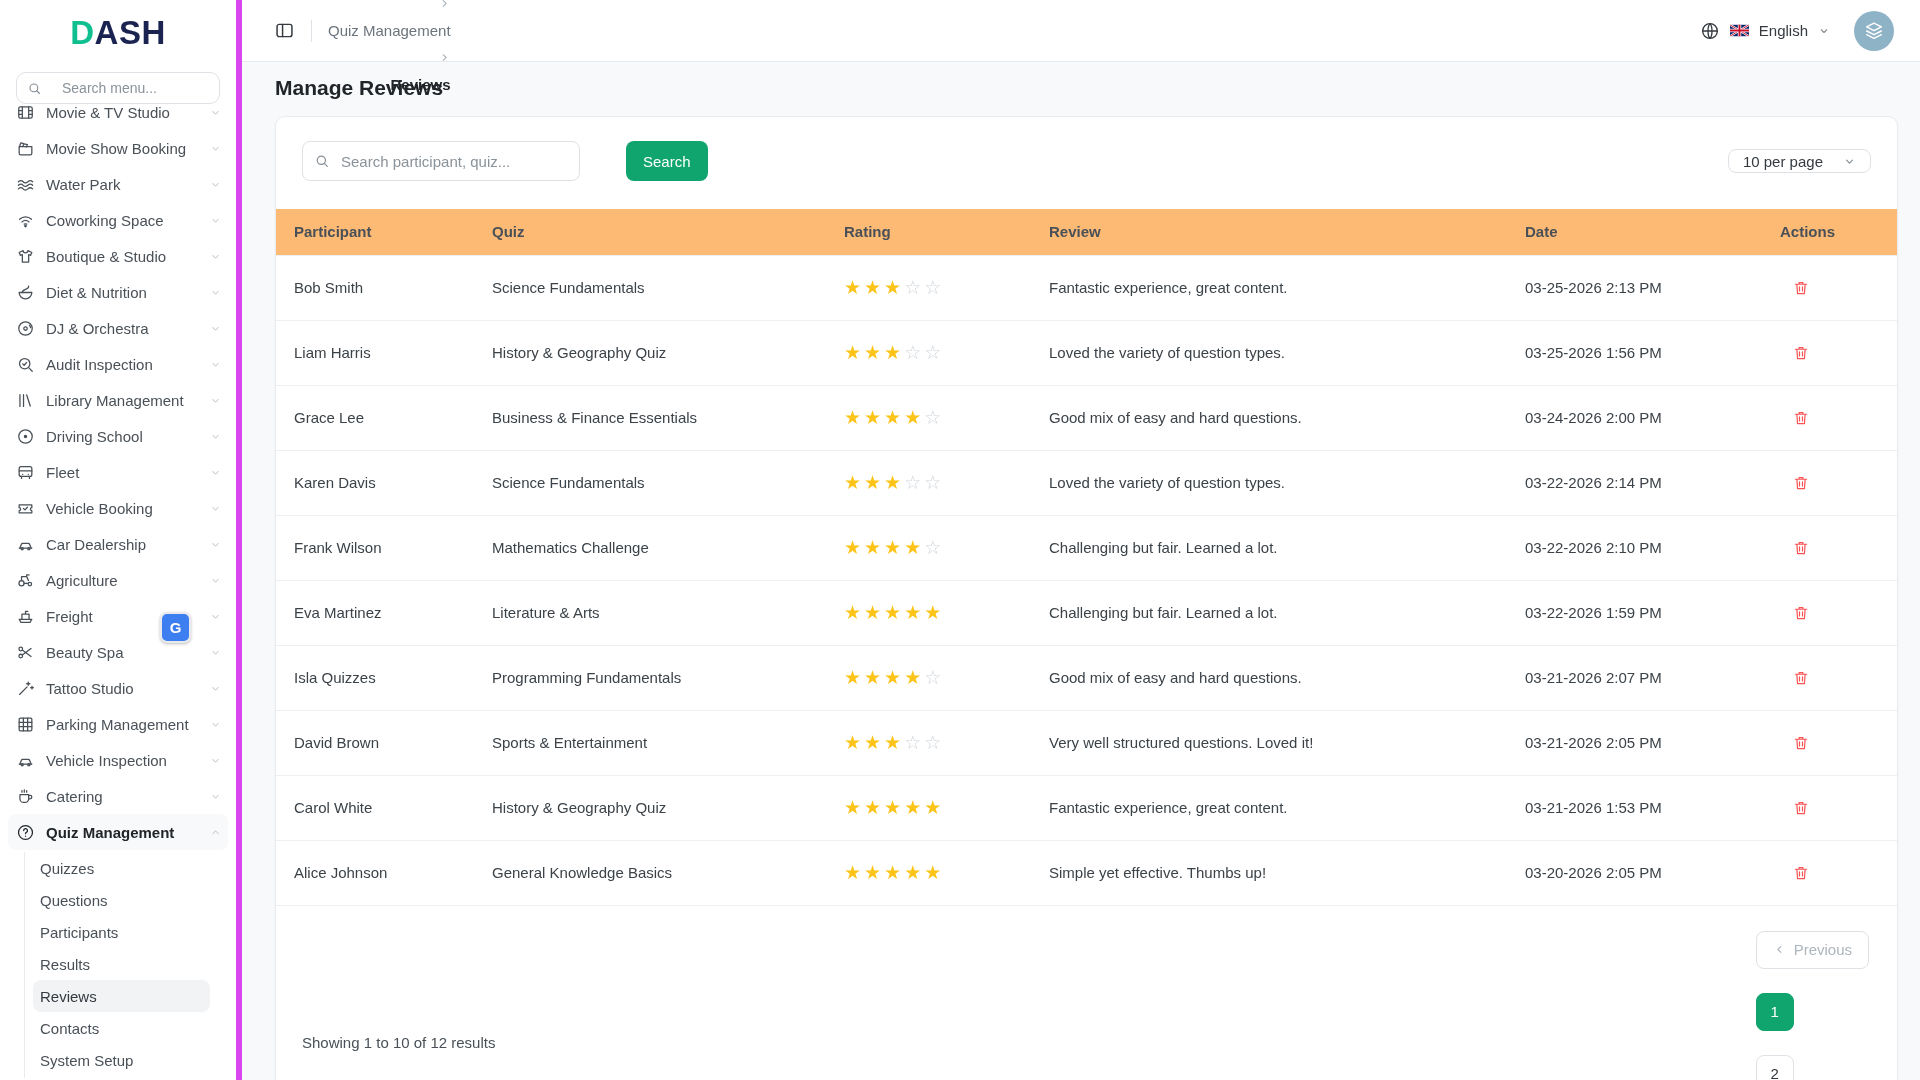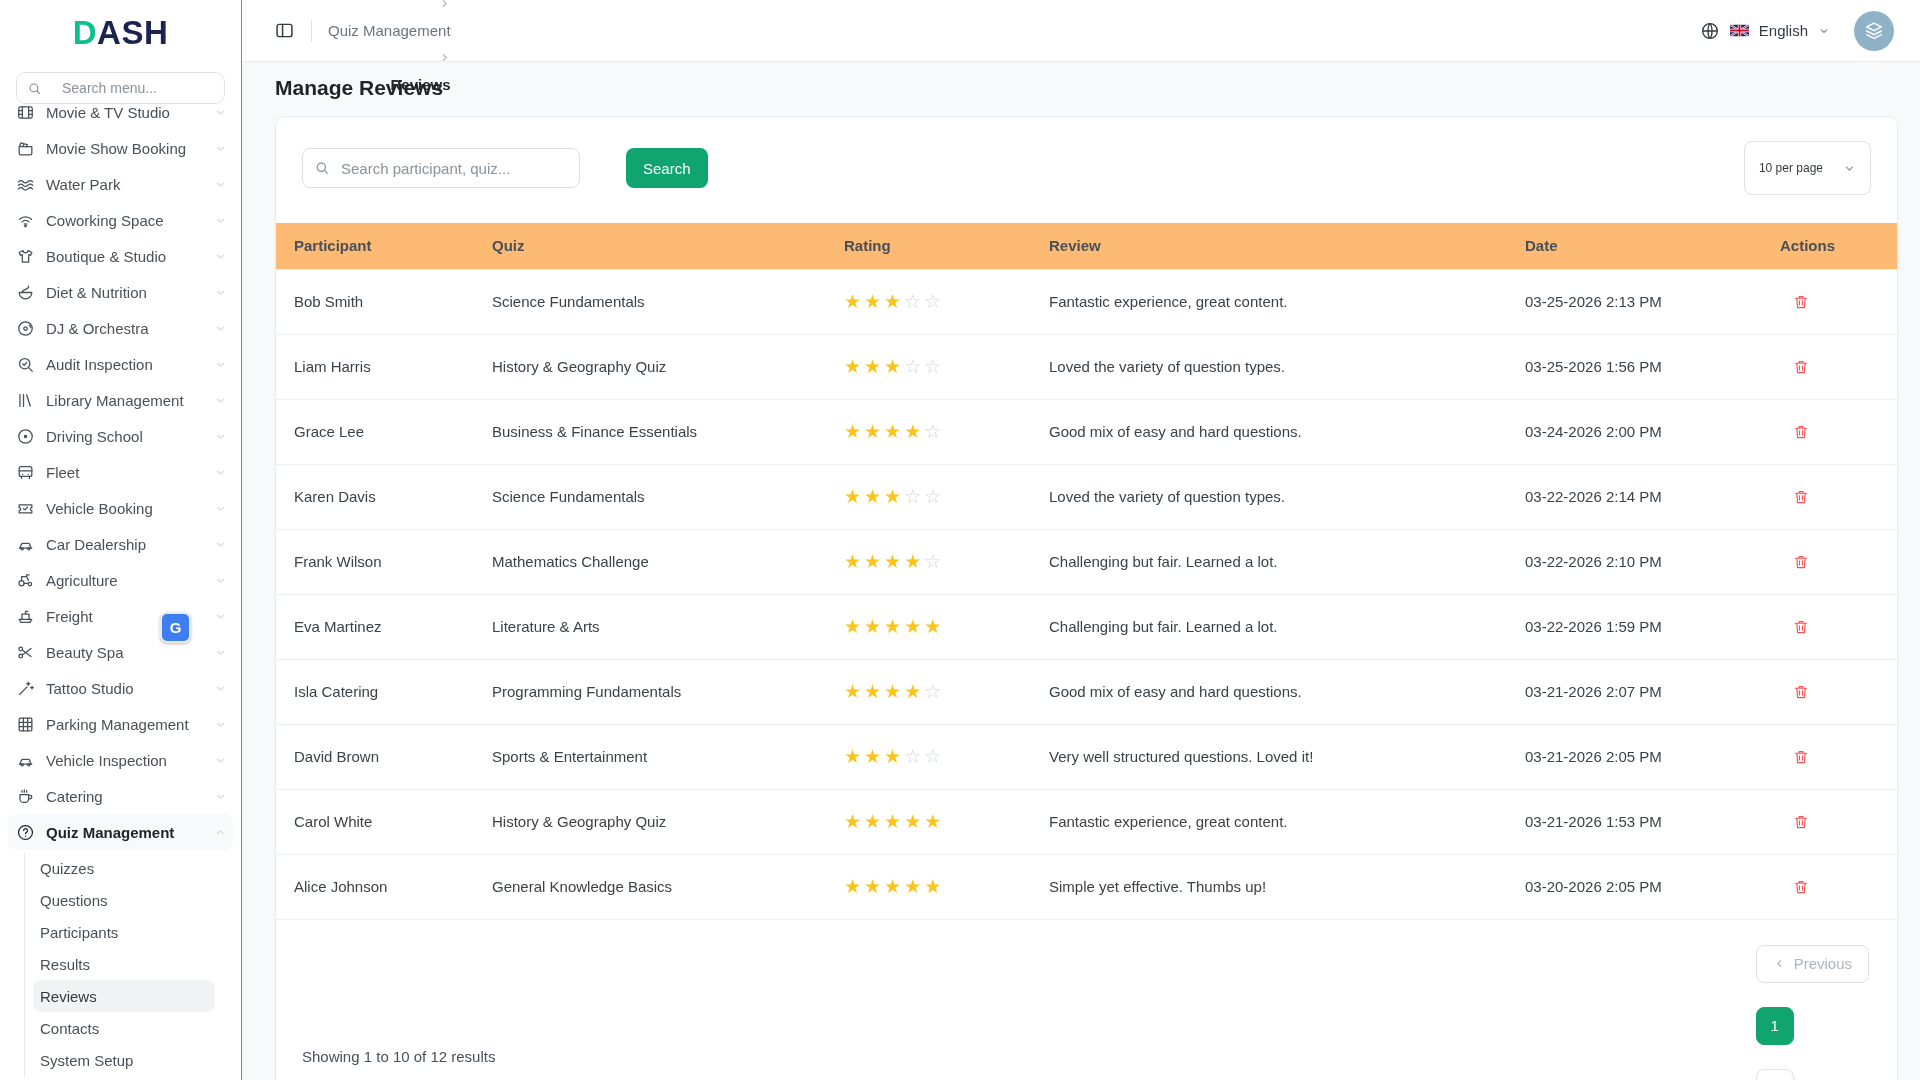--- a/index.html
+++ b/index.html
@@ -1,21 +1,21 @@
 <!DOCTYPE html>
 <html style="--accent: #10a56f; --star-filled: #fcc419; --star-empty: #ced4da; --danger: #fa5252; --avatar-bg: #8fb3c6; --translate-blue: #3d7ef0; --logo-teal: #0fbf8f; --logo-navy: #1b2350;"><head>
 <meta charset="utf-8">
 <style>
   * { margin:0; padding:0; box-sizing:border-box; }
   html,body { width:1920px; height:1080px; }
   body { display:flex; font-family:"Liberation Sans", sans-serif; background:#f8f9fa; color:#343a40; overflow:hidden; }
   svg { display:block; }
 
   
-  .sidebar { width:242px; min-width:242px; height:1080px; background:#fff; border-right:1px solid #d946ef; display:flex; flex-direction:column; position:relative; }
+  .sidebar { width:242px; min-width:242px; height:1080px; background:#fff; border-right:6px solid #d946ef; display:flex; flex-direction:column; position:relative; }
   .logo { height:62px; padding-top:14px; text-align:center; font-size:33px; font-weight:bold; letter-spacing:.5px; color:var(--logo-navy); cursor:pointer; }
   .logo::first-letter { color:var(--logo-teal); }
   .side-search { margin:10px 16px 0; height:32px; border:1px solid #dee2e6; border-radius:10px; display:flex; align-items:center; gap:8px; padding:0 10px; color:#868e96; background:#fff; }
   .side-search svg { width:15px; height:15px; }
   .side-search input { border:none; outline:none; width:100%; font-size:14px; font-family:inherit; color:#495057; background:transparent;margin-left:12px; }
   .side-search input::placeholder { color:#8a929a; }
   .menu { flex:1; overflow:hidden; margin-top:2px; }
   .menu-inner { margin-top:-12px; }
   .menu-item { height:36px; display:flex; align-items:center; gap:11px; padding:0 14px 0 16px; font-size:15px; color:#495057; cursor:pointer; white-space:nowrap; }
   .mi-icon svg { width:19px; height:19px; }
@@ -50,21 +50,21 @@
   .page-title { font-size:21px; font-weight:bold; color:#212529; margin:8px 0 16px; }
 
   .card { background:#fff; border:1px solid #e9ecef; border-radius:10px; box-shadow:0 1px 2px rgba(16,24,40,.05); }
   .card-top { display:flex; align-items:center; padding:24px 26px 28px;gap:36px; }
   .search-wrap { position:relative; }
   .s-icon { position:absolute; left:12px; top:50%; transform:translateY(-50%); color:#868e96; }
   .s-icon svg { width:16px; height:16px; }
   .search-input { width:278px; height:40px; border:1px solid #dee2e6; border-radius:8px; padding:0 12px 0 38px; font-size:15px; font-family:inherit; color:#343a40; outline:none; }
   .search-input::placeholder { color:#8a929a; }
   .search-btn { margin-left:10px; height:40px; padding:0 17px; background:var(--accent); border:none; border-radius:8px; color:#fff; font-size:15px; font-family:inherit; cursor:pointer; }
-  .per-page { margin-left:auto; height:54px; border:1px solid #dee2e6; border-radius:8px; background:#fff; display:flex; align-items:center; gap:20px; padding:0 14px; font-size:12px; color:#343a40; cursor:pointer; font-family:inherit; }
+  .per-page { margin-left:auto; height:24px; border:1px solid #dee2e6; border-radius:8px; background:#fff; display:flex; align-items:center; gap:20px; padding:0 14px; font-size:15px; color:#343a40; cursor:pointer; font-family:inherit; }
   .per-page svg { width:13px; height:13px; color:#868e96; }
 
   table.reviews { width:100%; border-collapse:collapse; table-layout:fixed; }
   thead th { background:#fdba74; height:46px; text-align:left; font-size:15px; font-weight:bold; color:#495057; }
   th:first-child, td:first-child { padding-left:18px; }
   tbody td { height:65px; border-top:1px solid #edf0f2; font-size:15px; color:#3b4248; overflow:hidden; white-space:nowrap; }
   tbody tr:last-child td { border-bottom:1px solid #edf0f2; }
   .stars { font-size:19px; letter-spacing:3px; white-space:nowrap; }
   .star.filled { color:var(--star-filled); }
   .star.empty { color:var(--star-empty); }
@@ -590,21 +590,21 @@
               <td>03-22-2026 1:59 PM</td>
               <td>
                 <button class="trash-btn">
                   <svg viewBox="0 0 24 24" fill="none" stroke="currentColor" stroke-width="1.6" stroke-linecap="round" stroke-linejoin="round">
                     <path d="M4.5 7h15M9.5 7V4.8h5V7M6.5 7l.9 12.4h9.2L17.5 7M10 10.5v5.5M14 10.5v5.5"></path>
                   </svg>
                 </button>
               </td>
             </tr>
             <tr>
-              <td>Isla Catering</td>
+              <td>Isla Quizzes</td>
               <td>Programming Fundamentals</td>
               <td><span class="stars"><span class="star filled">★</span><span class="star filled">★</span><span class="star filled">★</span><span class="star filled">★</span><span class="star empty">☆</span></span></td>
               <td>Good mix of easy and hard questions.</td>
               <td>03-21-2026 2:07 PM</td>
               <td>
                 <button class="trash-btn">
                   <svg viewBox="0 0 24 24" fill="none" stroke="currentColor" stroke-width="1.6" stroke-linecap="round" stroke-linejoin="round">
                     <path d="M4.5 7h15M9.5 7V4.8h5V7M6.5 7l.9 12.4h9.2L17.5 7M10 10.5v5.5M14 10.5v5.5"></path>
                   </svg>
                 </button>

